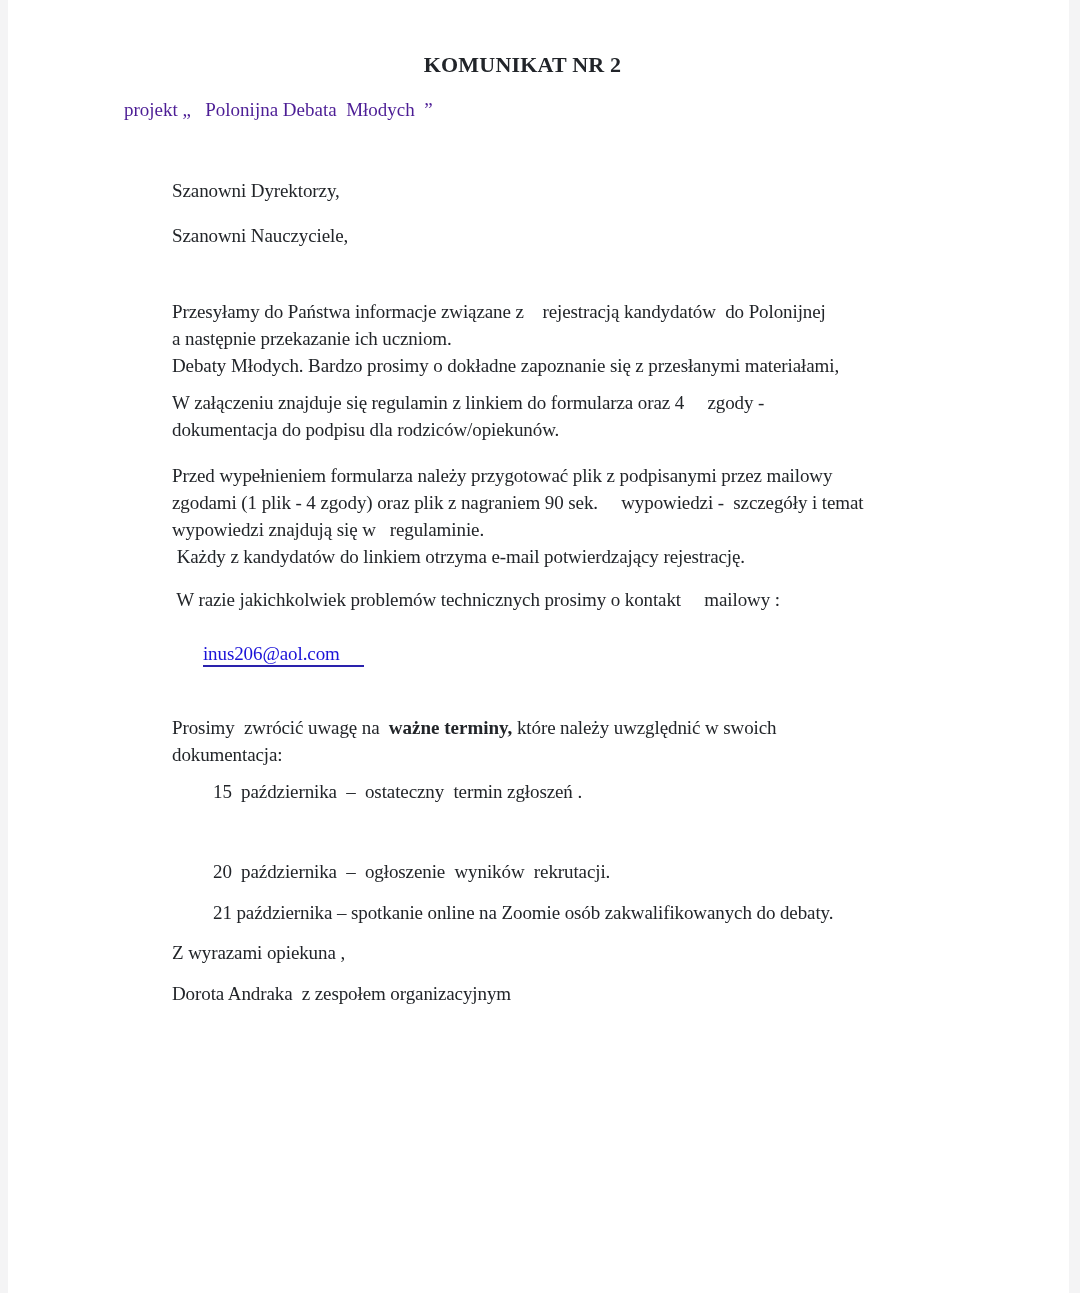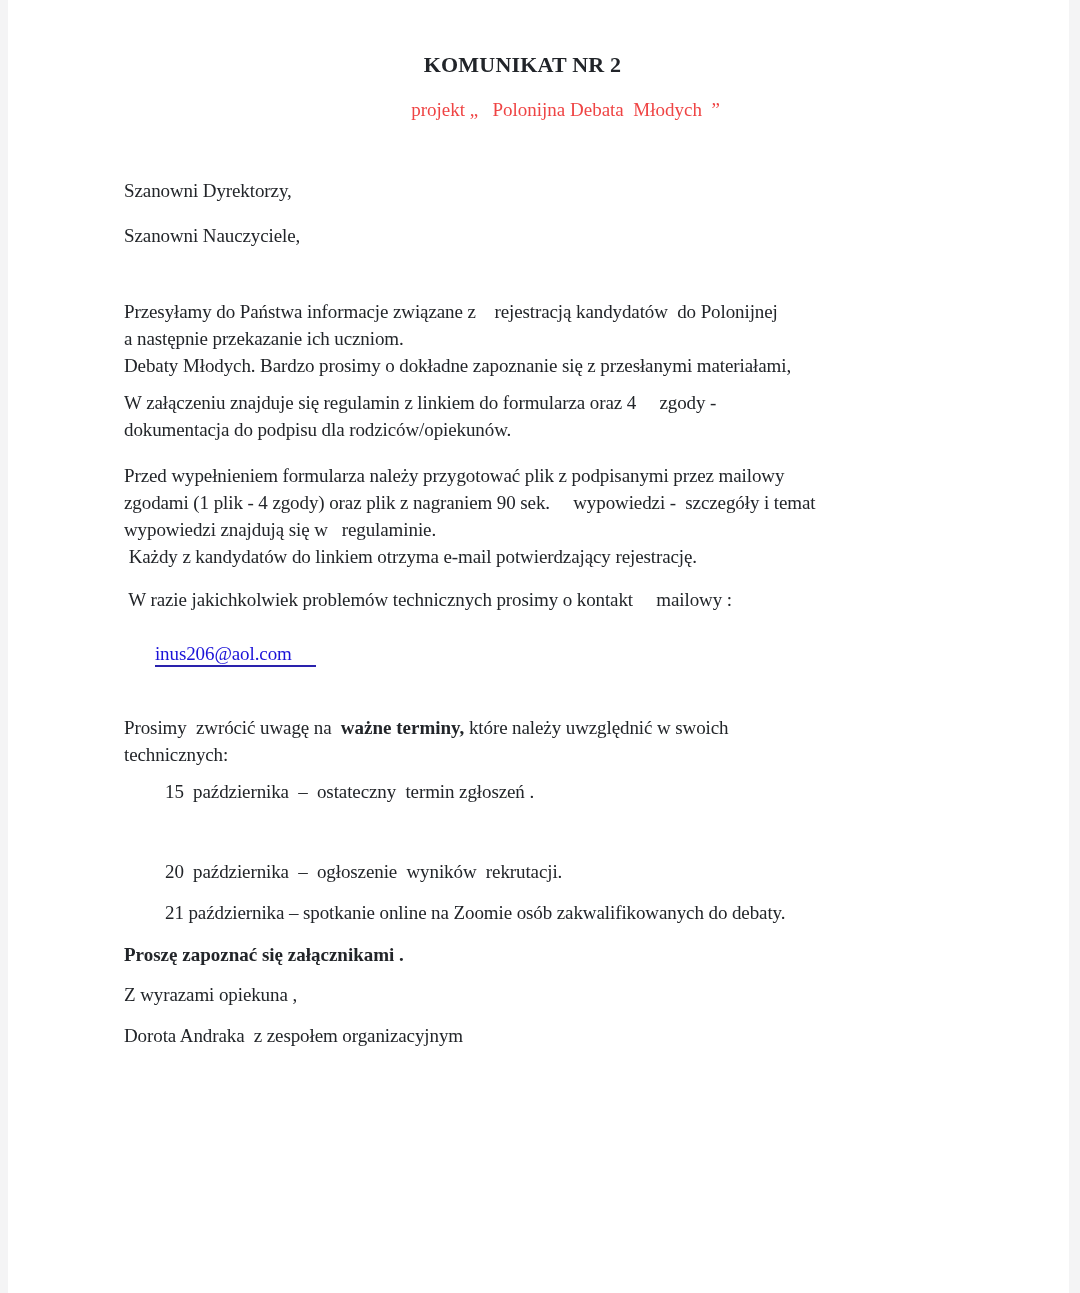--- a/index.html
+++ b/index.html
@@ -38,31 +38,32 @@
     font-size: 22px;
     line-height: 30px;
     font-weight: 600;
     letter-spacing: 0.2px;
     white-space: pre;
     color: #212429;
   }
   .doc-subtitle {
     margin-top: 16px;
     margin-right: 50px;
-    text-align: center;
+    text-align: left;
     font-size: 19px;
     line-height: 27px;
     white-space: pre;
-    color: #ef4444;
+    color: #4c1d95;
   }
   .line {
     font-size: 19px;
     line-height: 27px;
     letter-spacing: -0.1px;
     white-space: pre;
+    margin-left: 48px;
   }
   .sal-1 { margin-top: 54px; }
   .sal-2 { margin-top: 18px; }
   .para-intro      { margin-top: 49px; }
   .para-zalaczenie { margin-top: 10px; }
   .para-przed      { margin-top: 19px; }
   .para-kontakt    { margin-top: 16px; }
   .para-terminy    { margin-top: 20px; }
   .deadline { padding-left: 41px; }
   .deadline-1 { margin-top: 10px; }
@@ -121,24 +122,23 @@
 
   <div class="para-kontakt">
     <div class="line"> W razie jakichkolwiek problemów technicznych prosimy o kontakt     mailowy :</div>
     <div class="line email-line">
       <span class="email-link">inus206@aol.com</span>
     </div>
   </div>
 
   <div class="para-terminy">
     <div class="line"><span>Prosimy  zwrócić uwagę na  </span><span class="bold-inline">ważne terminy,</span><span> które należy uwzględnić w swoich</span></div>
-    <div class="line">technicznych:</div>
+    <div class="line">dokumentacja:</div>
   </div>
 
   <div class="line deadline deadline-1">15  października  –  ostateczny  termin zgłoszeń .</div>
   <div class="line deadline deadline-2">20  października  –  ogłoszenie  wyników  rekrutacji.</div>
   <div class="line deadline deadline-3">21 października – spotkanie online na Zoomie osób zakwalifikowanych do debaty.</div>
 
-  <div class="line closing-bold">Proszę zapoznać się załącznikami .</div>
   <div class="line signoff">Z wyrazami opiekuna ,</div>
   <div class="line signature">Dorota Andraka  z zespołem organizacyjnym</div>
 
 </div>
 
 </body></html>

